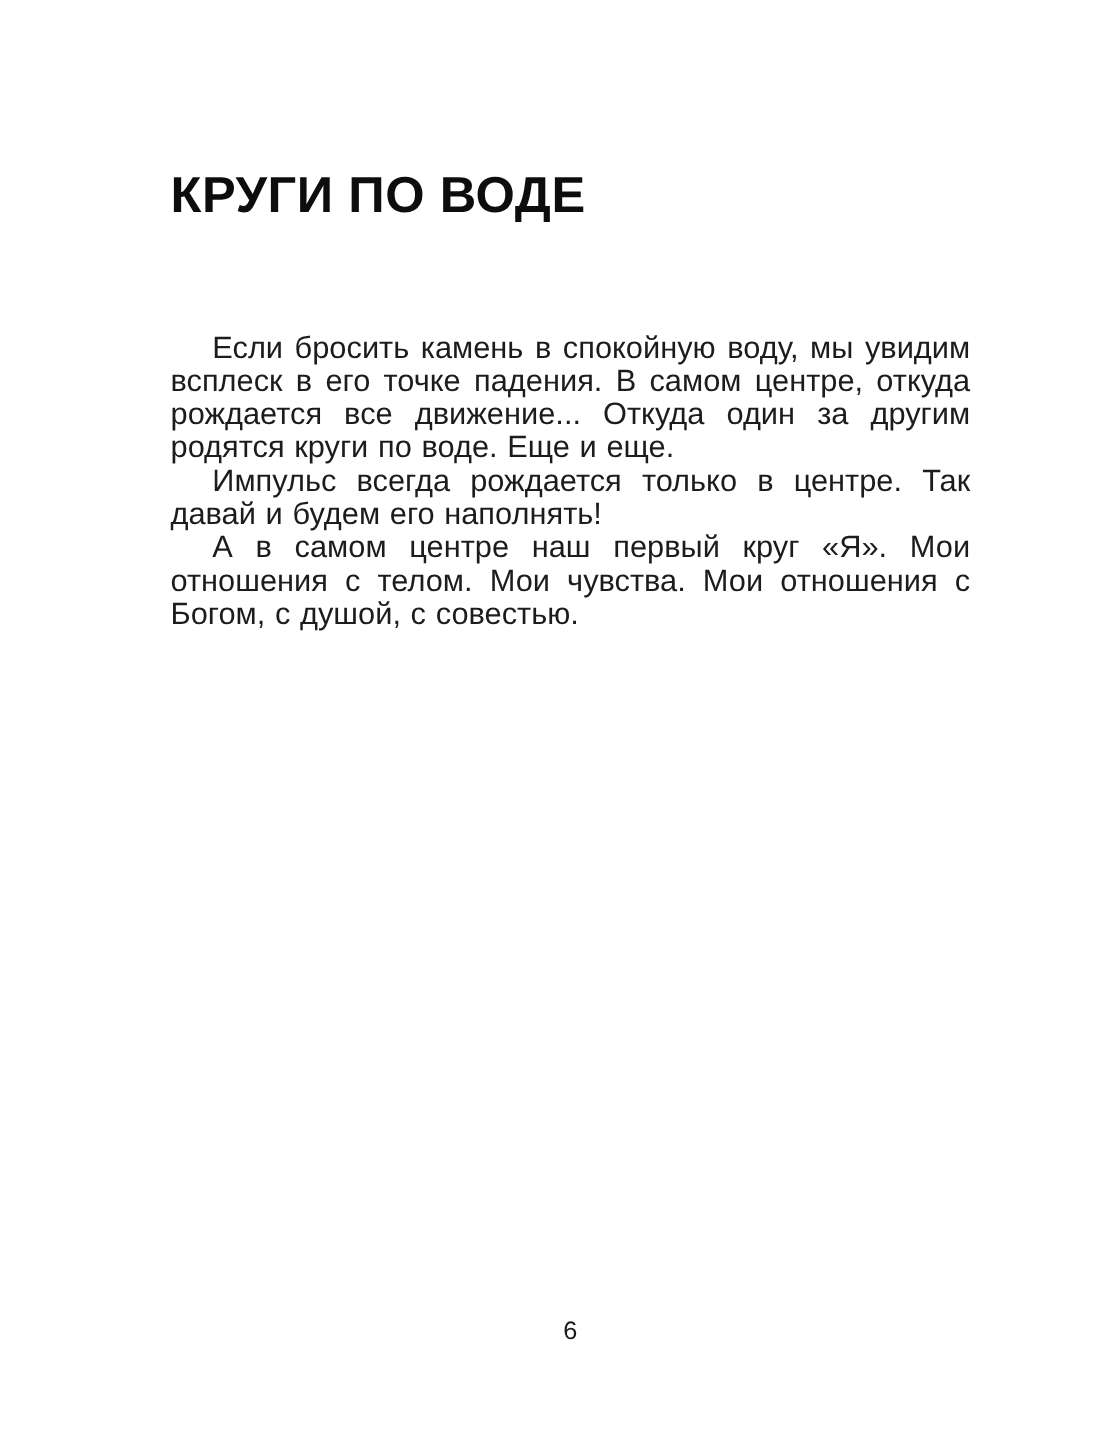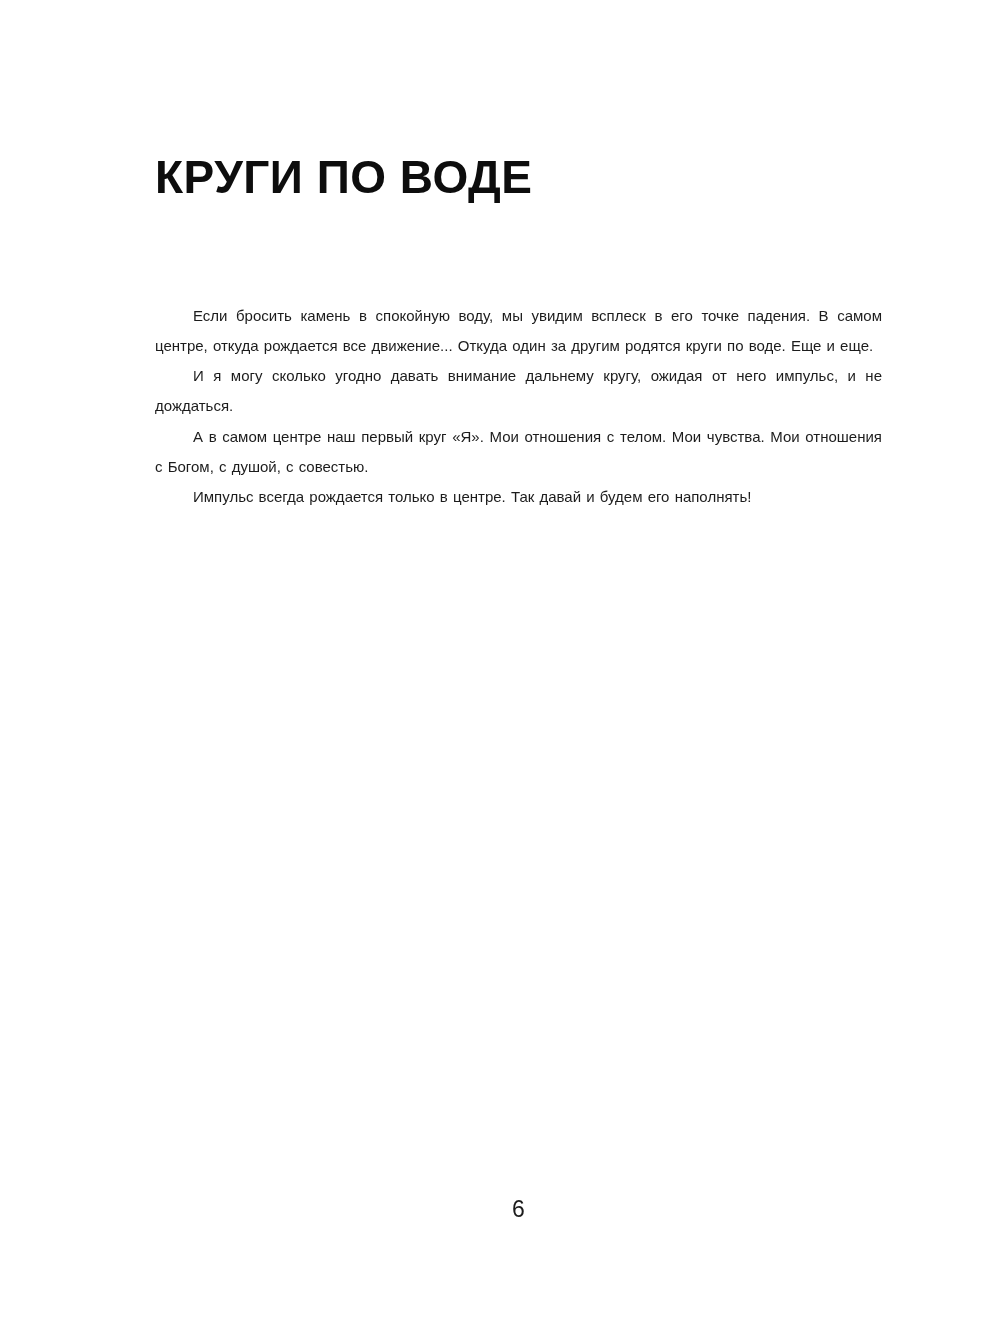--- a/index.html
+++ b/index.html
@@ -26,21 +26,21 @@
     margin: 0 0 98px 0;
     font-size: 46px;
     line-height: 1.1;
     font-weight: 700;
     letter-spacing: 0.5px;
     color: #0d0d0d;
     font-family: "Liberation Sans", "DejaVu Sans", sans-serif;
   }
   .body-text p {
     margin: 0;
-    font-size: 15px;
+    font-size: 28px;
     line-height: 30.3px;
     text-align: justify;
     text-indent: 38px;
     color: #1c1c1c;
     word-spacing: 1px;
   }
   .page-number {
     position: absolute;
     left: 155px;
     width: 727px;
@@ -56,23 +56,22 @@
 <div class="page">
   <div class="content">
     <h1 class="chapter-title">КРУГИ ПО ВОДЕ</h1>
     <div class="body-text">
 
         <p>Если бросить камень в спокойную воду, мы увидим всплеск в его точке падения. В самом центре, откуда рождается все движение... Откуда один за другим родятся круги по воде. Еще и еще.</p>
 
 
 
 
-        <p>И я могу сколько угодно давать внимание дальнему кругу, ожидая от него импульс, и не дождаться.</p>
 
 
+        <p>Импульс всегда рождается только в центре. Так давай и будем его наполнять!</p>
+
         <p>А в самом центре наш первый круг «Я». Мои отношения с телом. Мои чувства. Мои отношения с Богом, с душой, с совестью.</p>
-
-        <p>Импульс всегда рождается только в центре. Так давай и будем его наполнять!</p>
 
       </div>
   </div>
   <div class="page-number">6</div>
 </div>
 
 </body></html>

